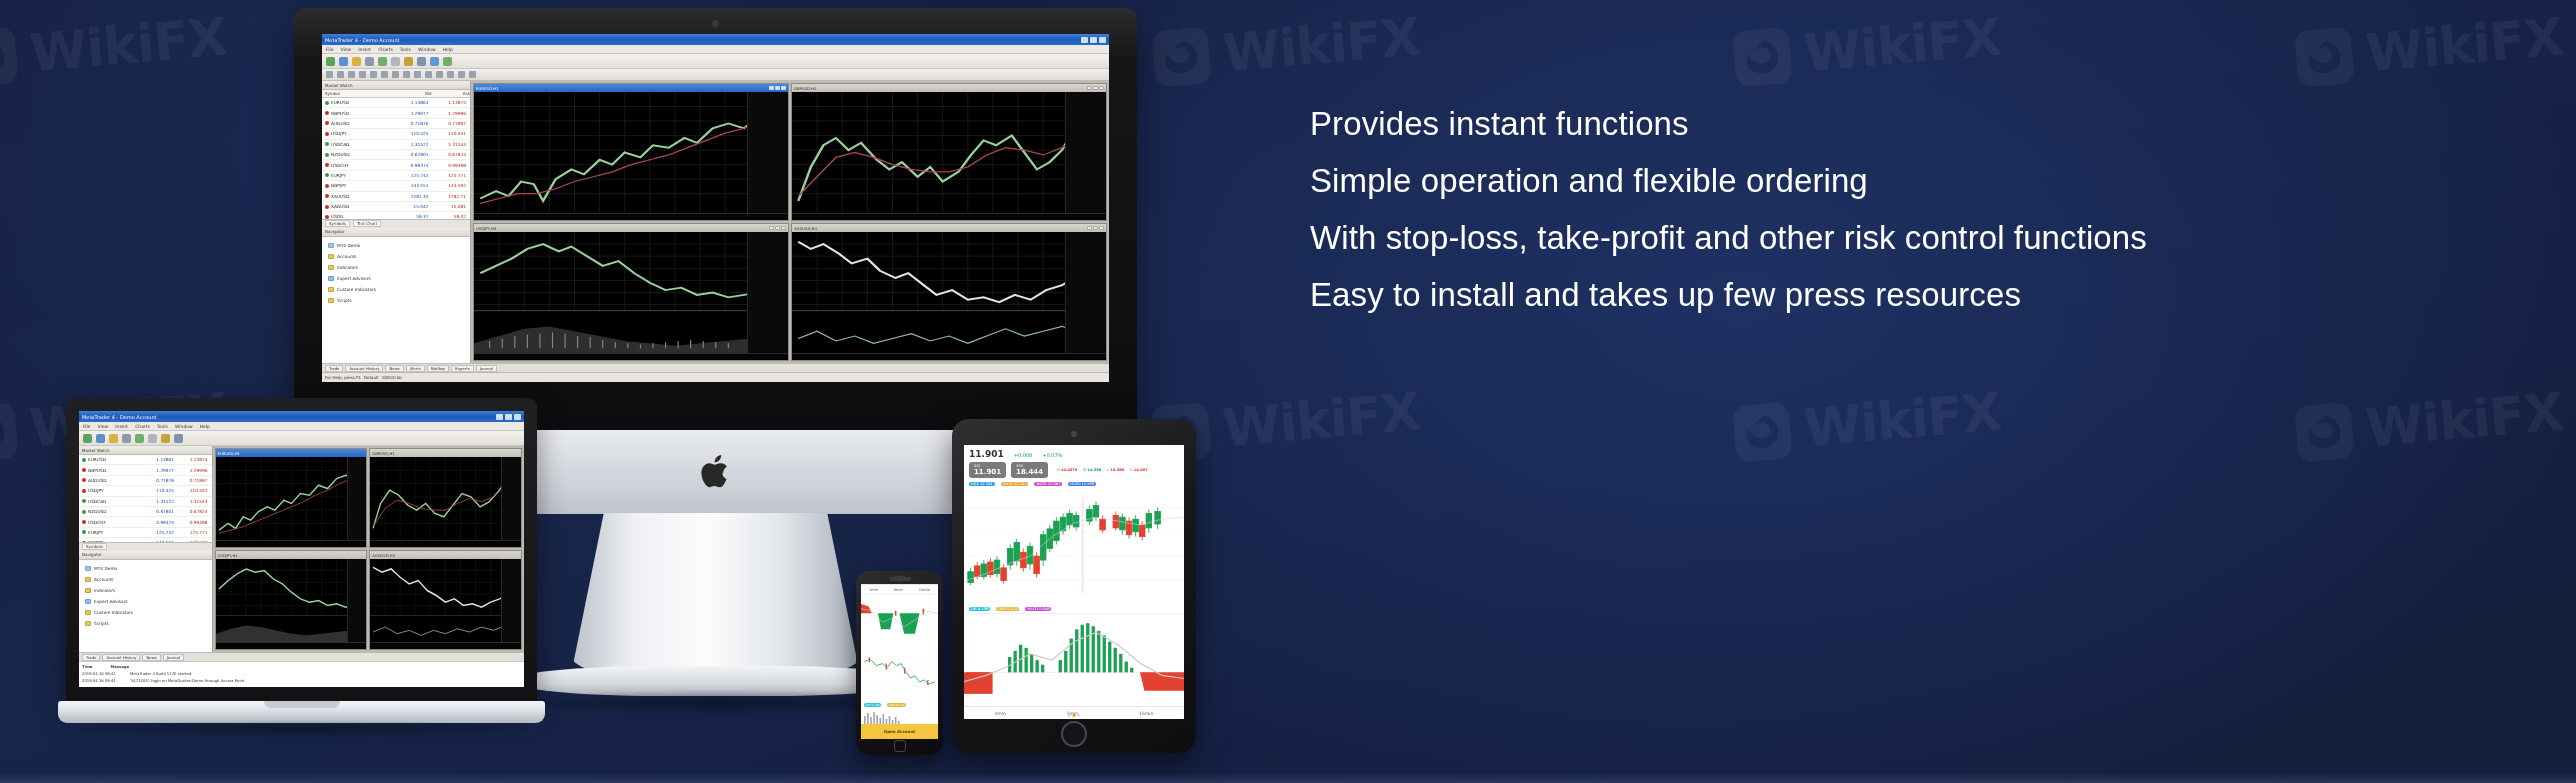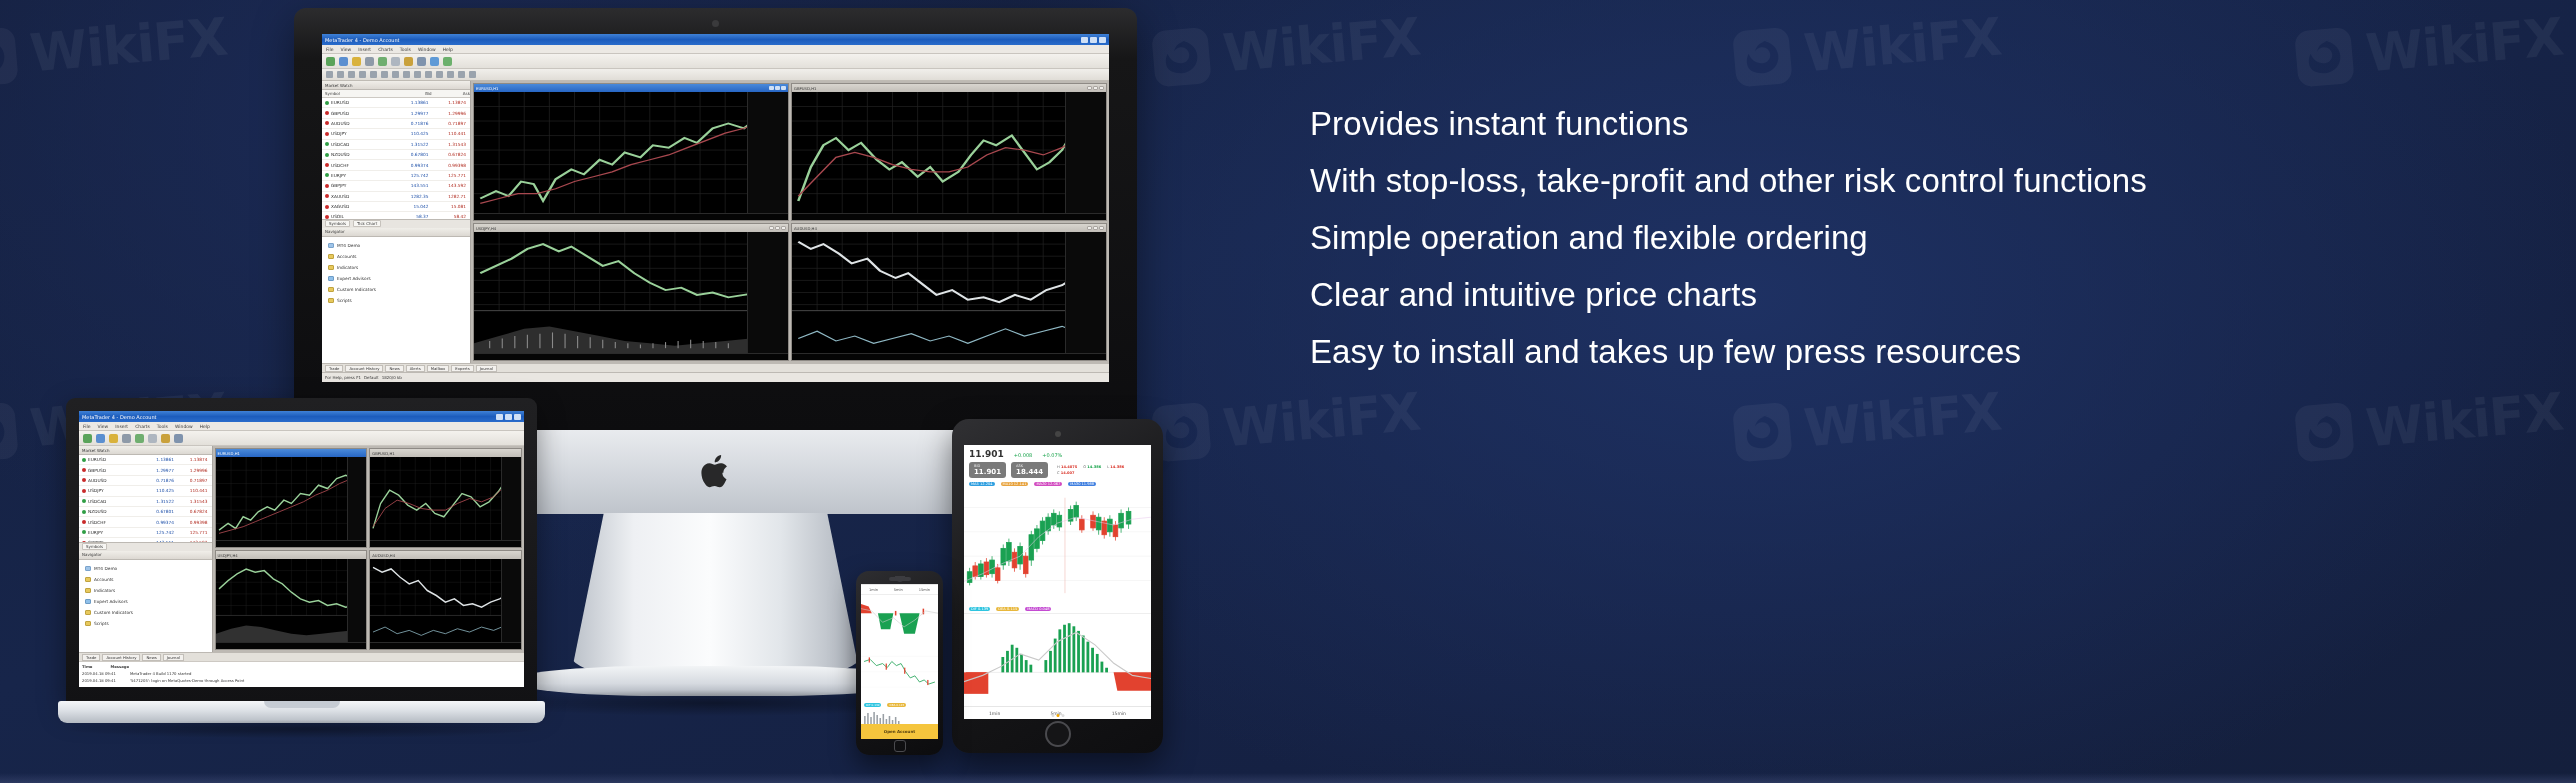--- a/index.html
+++ b/index.html
@@ -137,21 +137,21 @@
     position:absolute; left: 50%; margin-left: -38px; top: 303px;
     width: 76px; height: 7px; border-radius: 0 0 7px 7px;
     background: #c6ccd4;
   }
   .laptop-shadow {
     position:absolute; left: 6px; top: 322px; width: 475px; height: 18px;
     background: radial-gradient(ellipse at center, rgba(0,0,0,.35) 0%, rgba(0,0,0,0) 73%);
   }
 
   
-  .tablet { position:absolute; left: 952px; top: 419px; width: 211px; height: 334px; }
+  .tablet { position:absolute; left: 952px; top: 419px; width: 244px; height: 334px; }
   .tablet-body {
     position:absolute; inset:0;
     background: linear-gradient(150deg,#303033 0%,#18181a 45%,#0e0e10 100%);
     border-radius: 17px;
     padding: 26px 12px 34px 12px;
     box-shadow: 0 12px 30px rgba(0,0,0,.5);
   }
   .tablet-screen { width:100%; height:100%; background:#ffffff; overflow:hidden; position:relative; }
   .tablet-cam {
     position:absolute; left:50%; margin-left:-3px; top:12px;
@@ -1274,22 +1274,21 @@
           </div>
         </div>
       </div>
       <span class="phone-home"></span>
     </div>
 
   </div>
 
   <div class="copy">
     <div class="feature">Provides instant functions</div>
+    <div class="feature">Simple operation and flexible ordering</div>
     <div class="feature">With stop-loss, take-profit and other risk control functions</div>
-    <div class="feature">Simple operation and flexible ordering</div>
-    <div class="feature">Clear and intuitive price charts</div>
     <div class="feature">Easy to install and takes up few press resources</div>
   </div>
 
 
   <div class="bottom-strip"></div>
 </div>
 
 
 </body></html>

